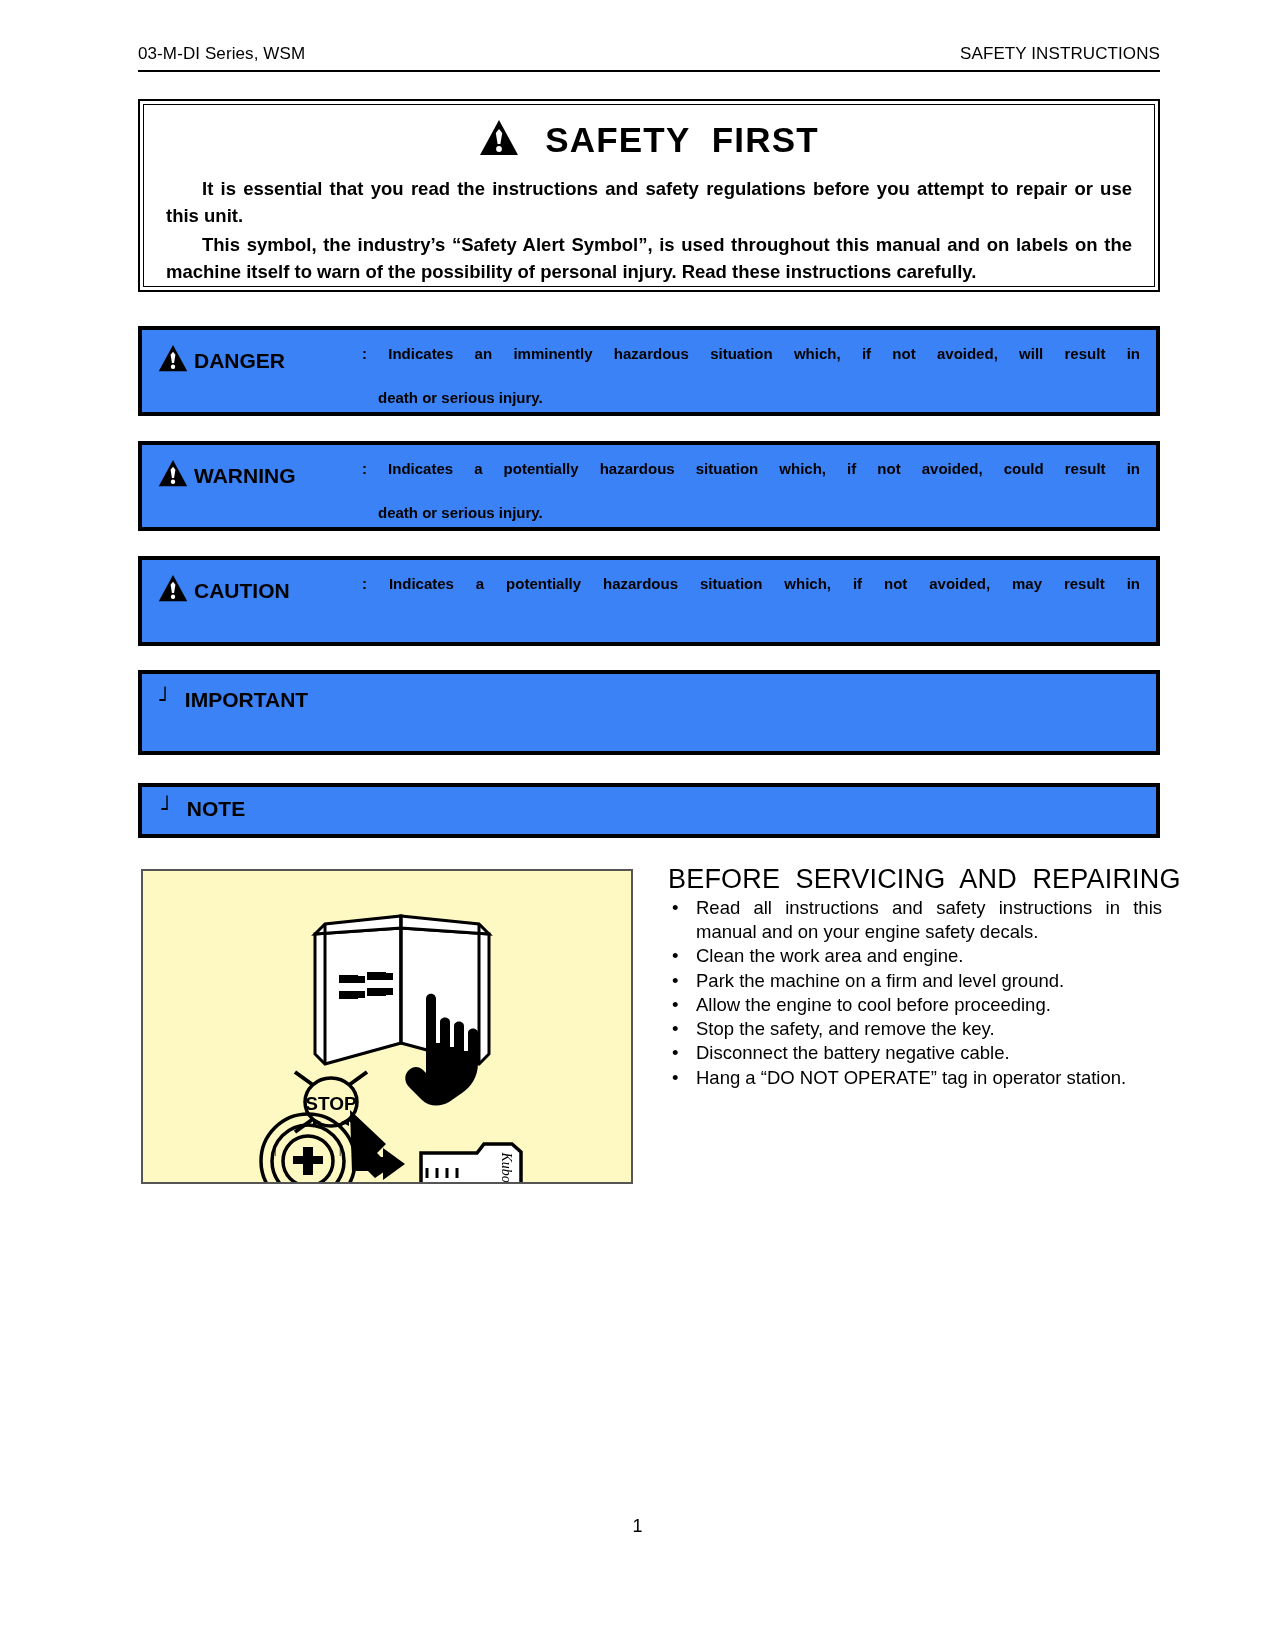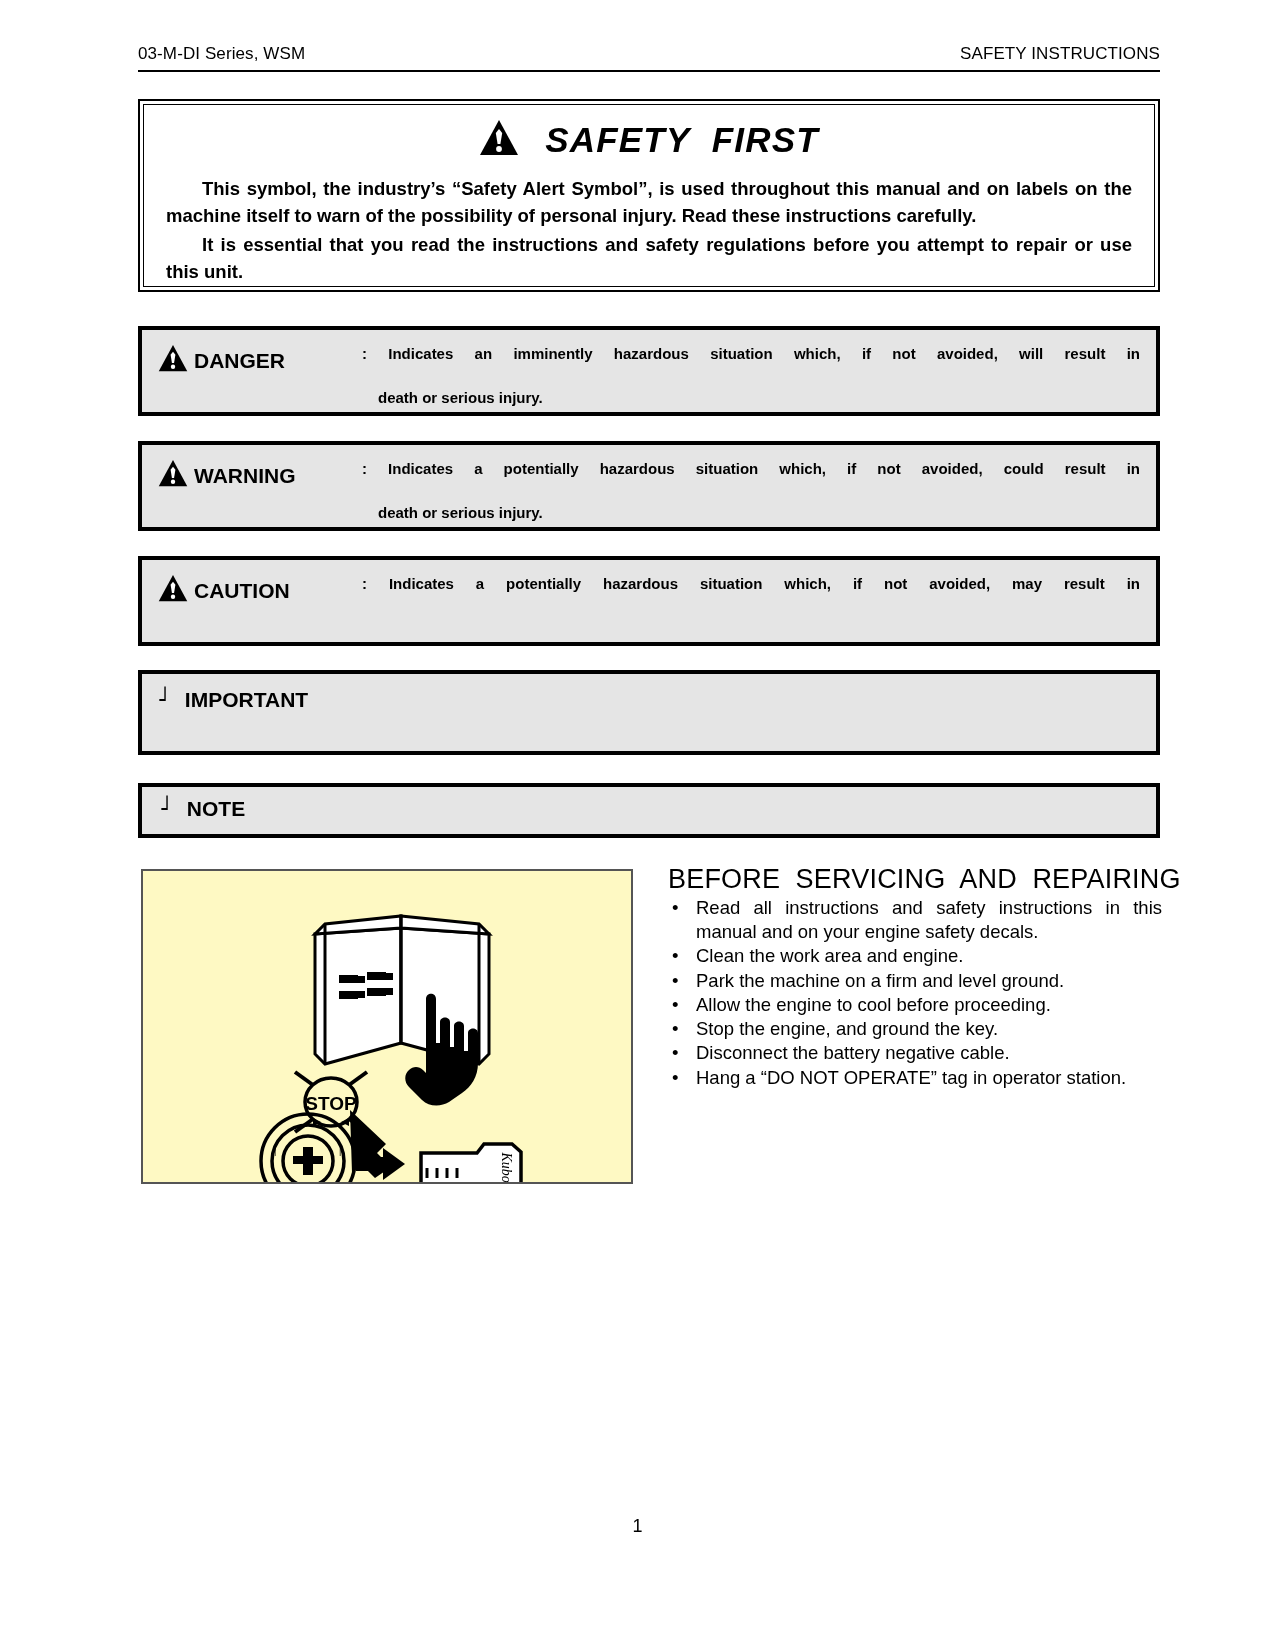--- a/index.html
+++ b/index.html
@@ -63,21 +63,20 @@
     height: 100%;
     box-sizing: border-box;
     padding: 14px 22px 10px 22px;
   }
   .safety-first-title {
     display: flex;
     align-items: center;
     justify-content: center;
     gap: 26px;
     margin-bottom: 14px;
-    font-style: italic;
   }
   .safety-first-title .tri { flex: 0 0 auto; }
   .safety-first-title-text {
     font-size: 35px;
     font-weight: bold;
     letter-spacing: 1.2px;
     white-space: pre;
   }
   .sf-para {
     font-size: 18.5px;
@@ -89,21 +88,21 @@
   }
   .sf-para + .sf-para { margin-top: 2px; }
 
   
   .signal-box {
     position: absolute;
     left: 138px;
     width: 1022px;
     border: 4px solid #000;
     box-sizing: border-box;
-    background: #e5e5e5;
+    background: #3b82f6;
   }
   .signal-row {
     display: flex;
     align-items: flex-start;
     padding: 13px 16px 12px 16px;
   }
   .signal-label {
     flex: 0 0 200px;
     display: flex;
     align-items: center;
@@ -221,22 +220,22 @@
       <div class="safety-first-title">
         <span class="tri">
           <svg width="40" height="38" viewBox="0 0 40 38" aria-hidden="true">
             <polygon points="20,1 39,36 1,36" fill="#000"></polygon>
             <path d="M20,10 L23.2,14 L21.4,25 L18.6,25 L16.8,14 Z" fill="#fff"></path>
             <circle cx="20" cy="30" r="2.9" fill="#fff"></circle>
           </svg>
         </span>
         <span class="safety-first-title-text">SAFETY  FIRST</span>
       </div>
+      <p class="sf-para">It is essential that you read the instructions and safety regulations before you attempt to repair or use this unit.</p>
       <p class="sf-para">This symbol, the industry’s “Safety Alert Symbol”, is used throughout this manual and on labels on the machine itself to warn of the possibility of personal injury. Read these instructions carefully.</p>
-      <p class="sf-para">It is essential that you read the instructions and safety regulations before you attempt to repair or use this unit.</p>
     </div>
   </div>
 
   <div class="signal-box" style="top:326px;height:90px;">
     <div class="signal-row">
       <div class="signal-label">
         <span>
           <svg width="30" height="29" viewBox="0 0 40 38" aria-hidden="true">
             <polygon points="20,1 39,36 1,36" fill="#000"></polygon>
             <path d="M20,10 L23.2,14 L21.4,25 L18.6,25 L16.8,14 Z" fill="#fff"></path>
@@ -417,21 +416,21 @@
     </svg>
   </div>
 
   <div class="right-col">
     <div class="right-title">BEFORE  SERVICING  AND  REPAIRING</div>
     <ul class="bullets">
       <li><span class="dot">•</span><span>Read all instructions and safety instructions in this manual and on your engine safety decals.</span></li>
       <li style="text-align:left;"><span class="dot">•</span><span>Clean the work area and engine.</span></li>
       <li style="text-align:left;"><span class="dot">•</span><span>Park the machine on a firm and level ground.</span></li>
       <li style="text-align:left;"><span class="dot">•</span><span>Allow the engine to cool before proceeding.</span></li>
-      <li style="text-align:left;"><span class="dot">•</span><span>Stop the engine, and ground the key.</span></li>
+      <li style="text-align:left;"><span class="dot">•</span><span>Stop the safety, and remove the key.</span></li>
       <li style="text-align:left;"><span class="dot">•</span><span>Disconnect the battery negative cable.</span></li>
       <li><span class="dot">•</span><span>Hang a </span><span>“</span><b>DO  NOT  OPERATE</b><span>”</span><span> tag in operator station.</span></li>
     </ul>
   </div>
 
   <div class="page-number">1</div>
 
 </div>
 
 </body></html>

